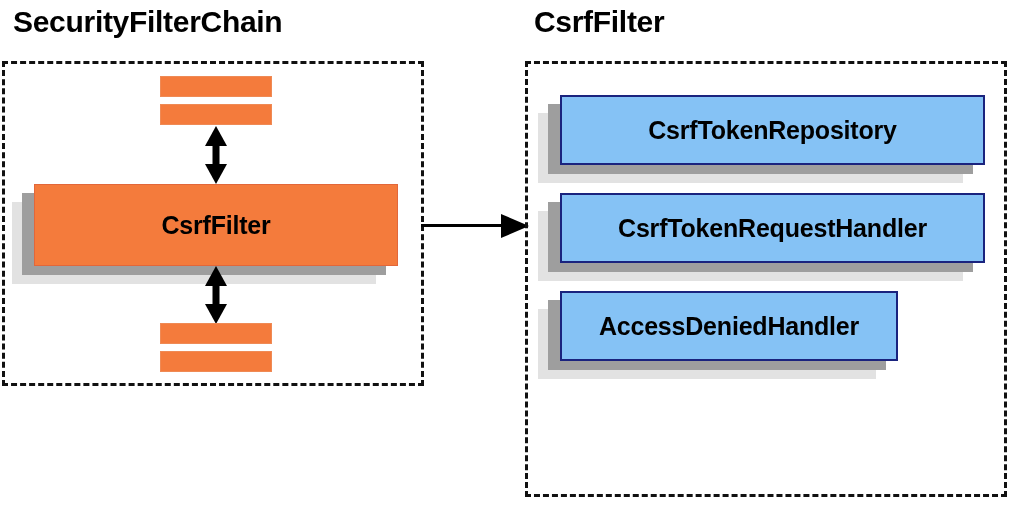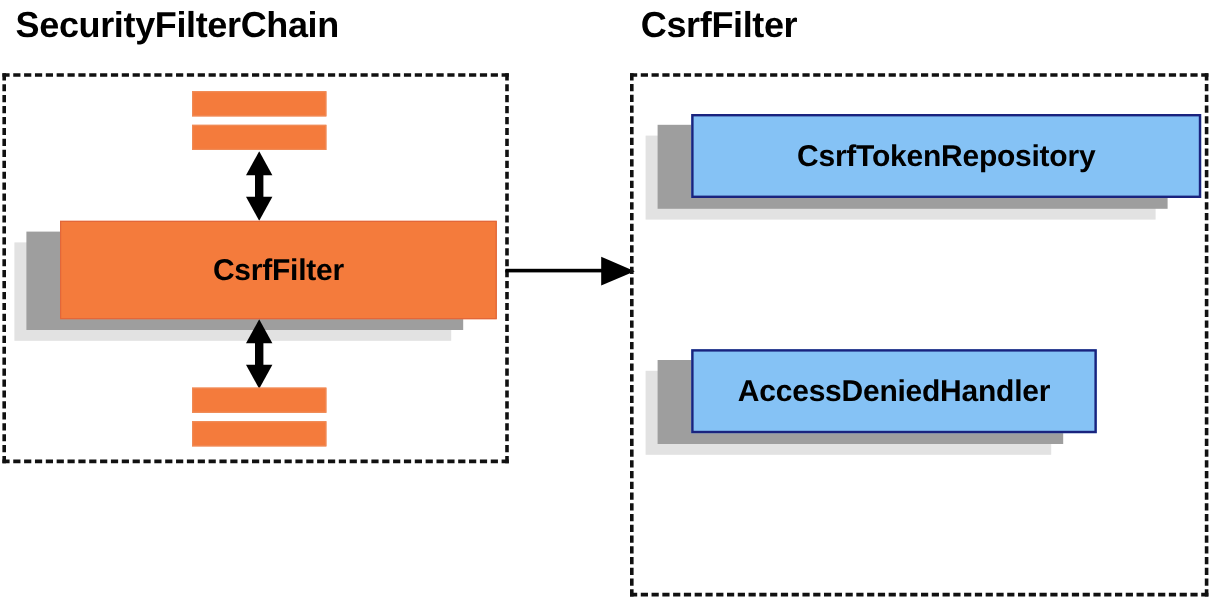--- a/index.html
+++ b/index.html
@@ -51,21 +51,21 @@
     position: absolute;
     left: 0;
     top: 0;
     width: 100%;
     height: 100%;
   }
   .node .shade-far  { background: #e2e2e2; transform: translate(-22px, 18px); }
   .node .shade-near { background: #9e9e9e; transform: translate(-12px, 9px); }
   .node .face {
     position: absolute;
-    left: 16px;
+    left: 0;
     top: 0;
     width: 100%;
     height: 100%;
     box-sizing: border-box;
     display: flex;
     align-items: center;
     justify-content: center;
   }
   .node .label {
     font-weight: bold;
@@ -158,20 +158,27 @@
   <div class="dashed-panel" id="panel-right"></div>
 
   <div class="node blue" style="left:560px; top:95px; width:425px; height:70px;">
     <div class="shade-far"></div>
     <div class="shade-near"></div>
     <div class="face">
       <span class="label">CsrfTokenRepository</span>
     </div>
   </div>
 
+  <div class="node blue" style="left:560px; top:193px; width:425px; height:70px;">
+    <div class="shade-far"></div>
+    <div class="shade-near"></div>
+    <div class="face">
+      <span class="label">CsrfTokenRequestHandler</span>
+    </div>
+  </div>
 
   <div class="node blue" style="left:560px; top:291px; width:338px; height:70px;">
     <div class="shade-far"></div>
     <div class="shade-near"></div>
     <div class="face">
       <span class="label">AccessDeniedHandler</span>
     </div>
   </div>
 
 

